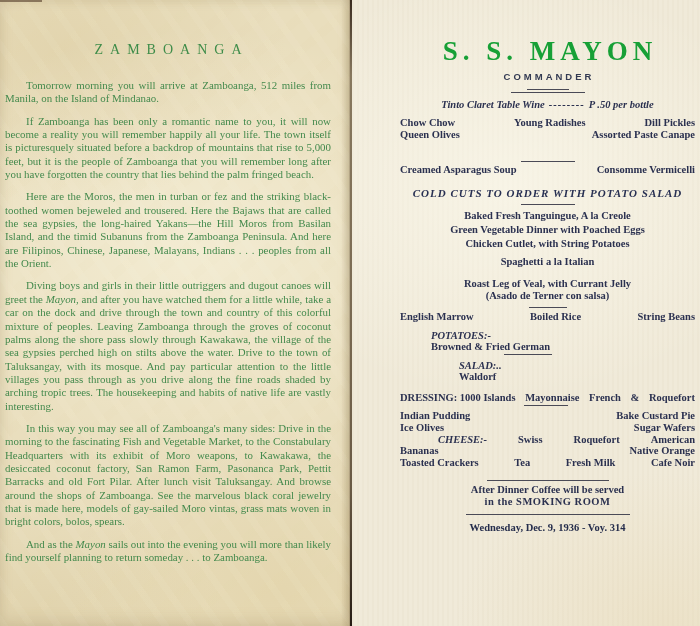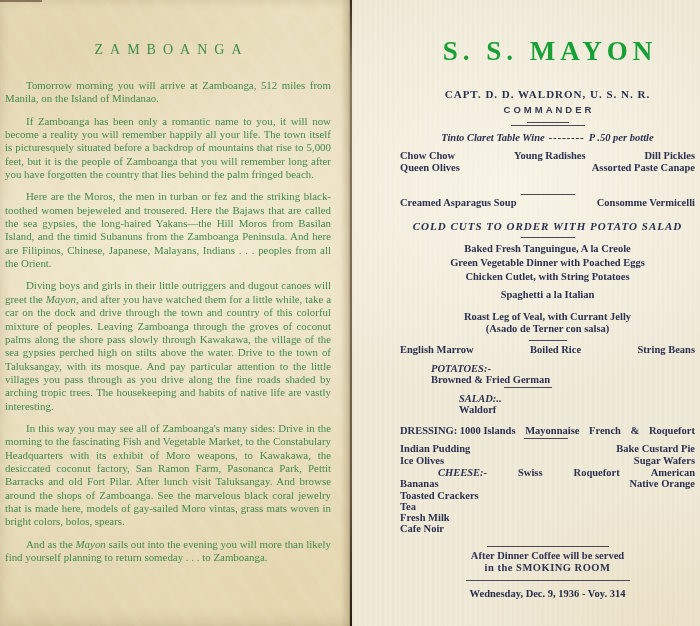--- a/index.html
+++ b/index.html
@@ -69,21 +69,21 @@
   .lr-sal{padding-left:59px;margin-top:5px;}
   .lr-sal .lbl{margin-right:20px;}
   .r-pot{width:48px;margin:2px 0 0 104px;border-top-width:1px;}
   .row-dress{margin-top:10px;}
   .r-mayo{width:44px;margin:2px 0 0 124px;border-top-width:1px;}
   .row-des1{margin-top:4px;}
   .row-des2{margin-top:1px;}
   .row-cheese{margin-top:1px;padding-left:38px;}
   .row-cheese .lbl{font-style:italic;}
   .row-fruit{margin-top:0;}
-  .row-final{margin-top:1px;flex-direction:column;}
+  .row-final{margin-top:1px;}
   .r-coffee-top{width:122px;margin:12px auto 0;}
   .r-coffee-bot{width:164px;margin:7px auto 0;}
   .after1{margin-top:3px;}
   .after2{margin-top:1px;letter-spacing:.5px;}
   .dateline{margin-top:7px;text-align:center;color:#252d4c;}
 </style>
 </head>
 <body>
 
 <div class="spread">
@@ -105,21 +105,20 @@
   </div>
 
   <div class="fold">
     <div class="fold-line"></div>
   </div>
 
   <div class="page-right">
     <div class="menu">
 
       <div class="ship">S. S. MAYON</div>
-      <div class="capt">CAPT. D. D. WALDRON, U. S. N. R.</div>
       <div class="cmdr">COMMANDER</div>
       <div class="rule r-cmdr"></div>
       <div class="rule r-dinner"></div>
 
       <div class="wine">
         <span>Tinto Claret Table Wine</span><span class="dots">--------</span><span>P .50 per bottle</span>
       </div>
 
       <div class="row row-relish1">
         <span>Chow Chow</span>

